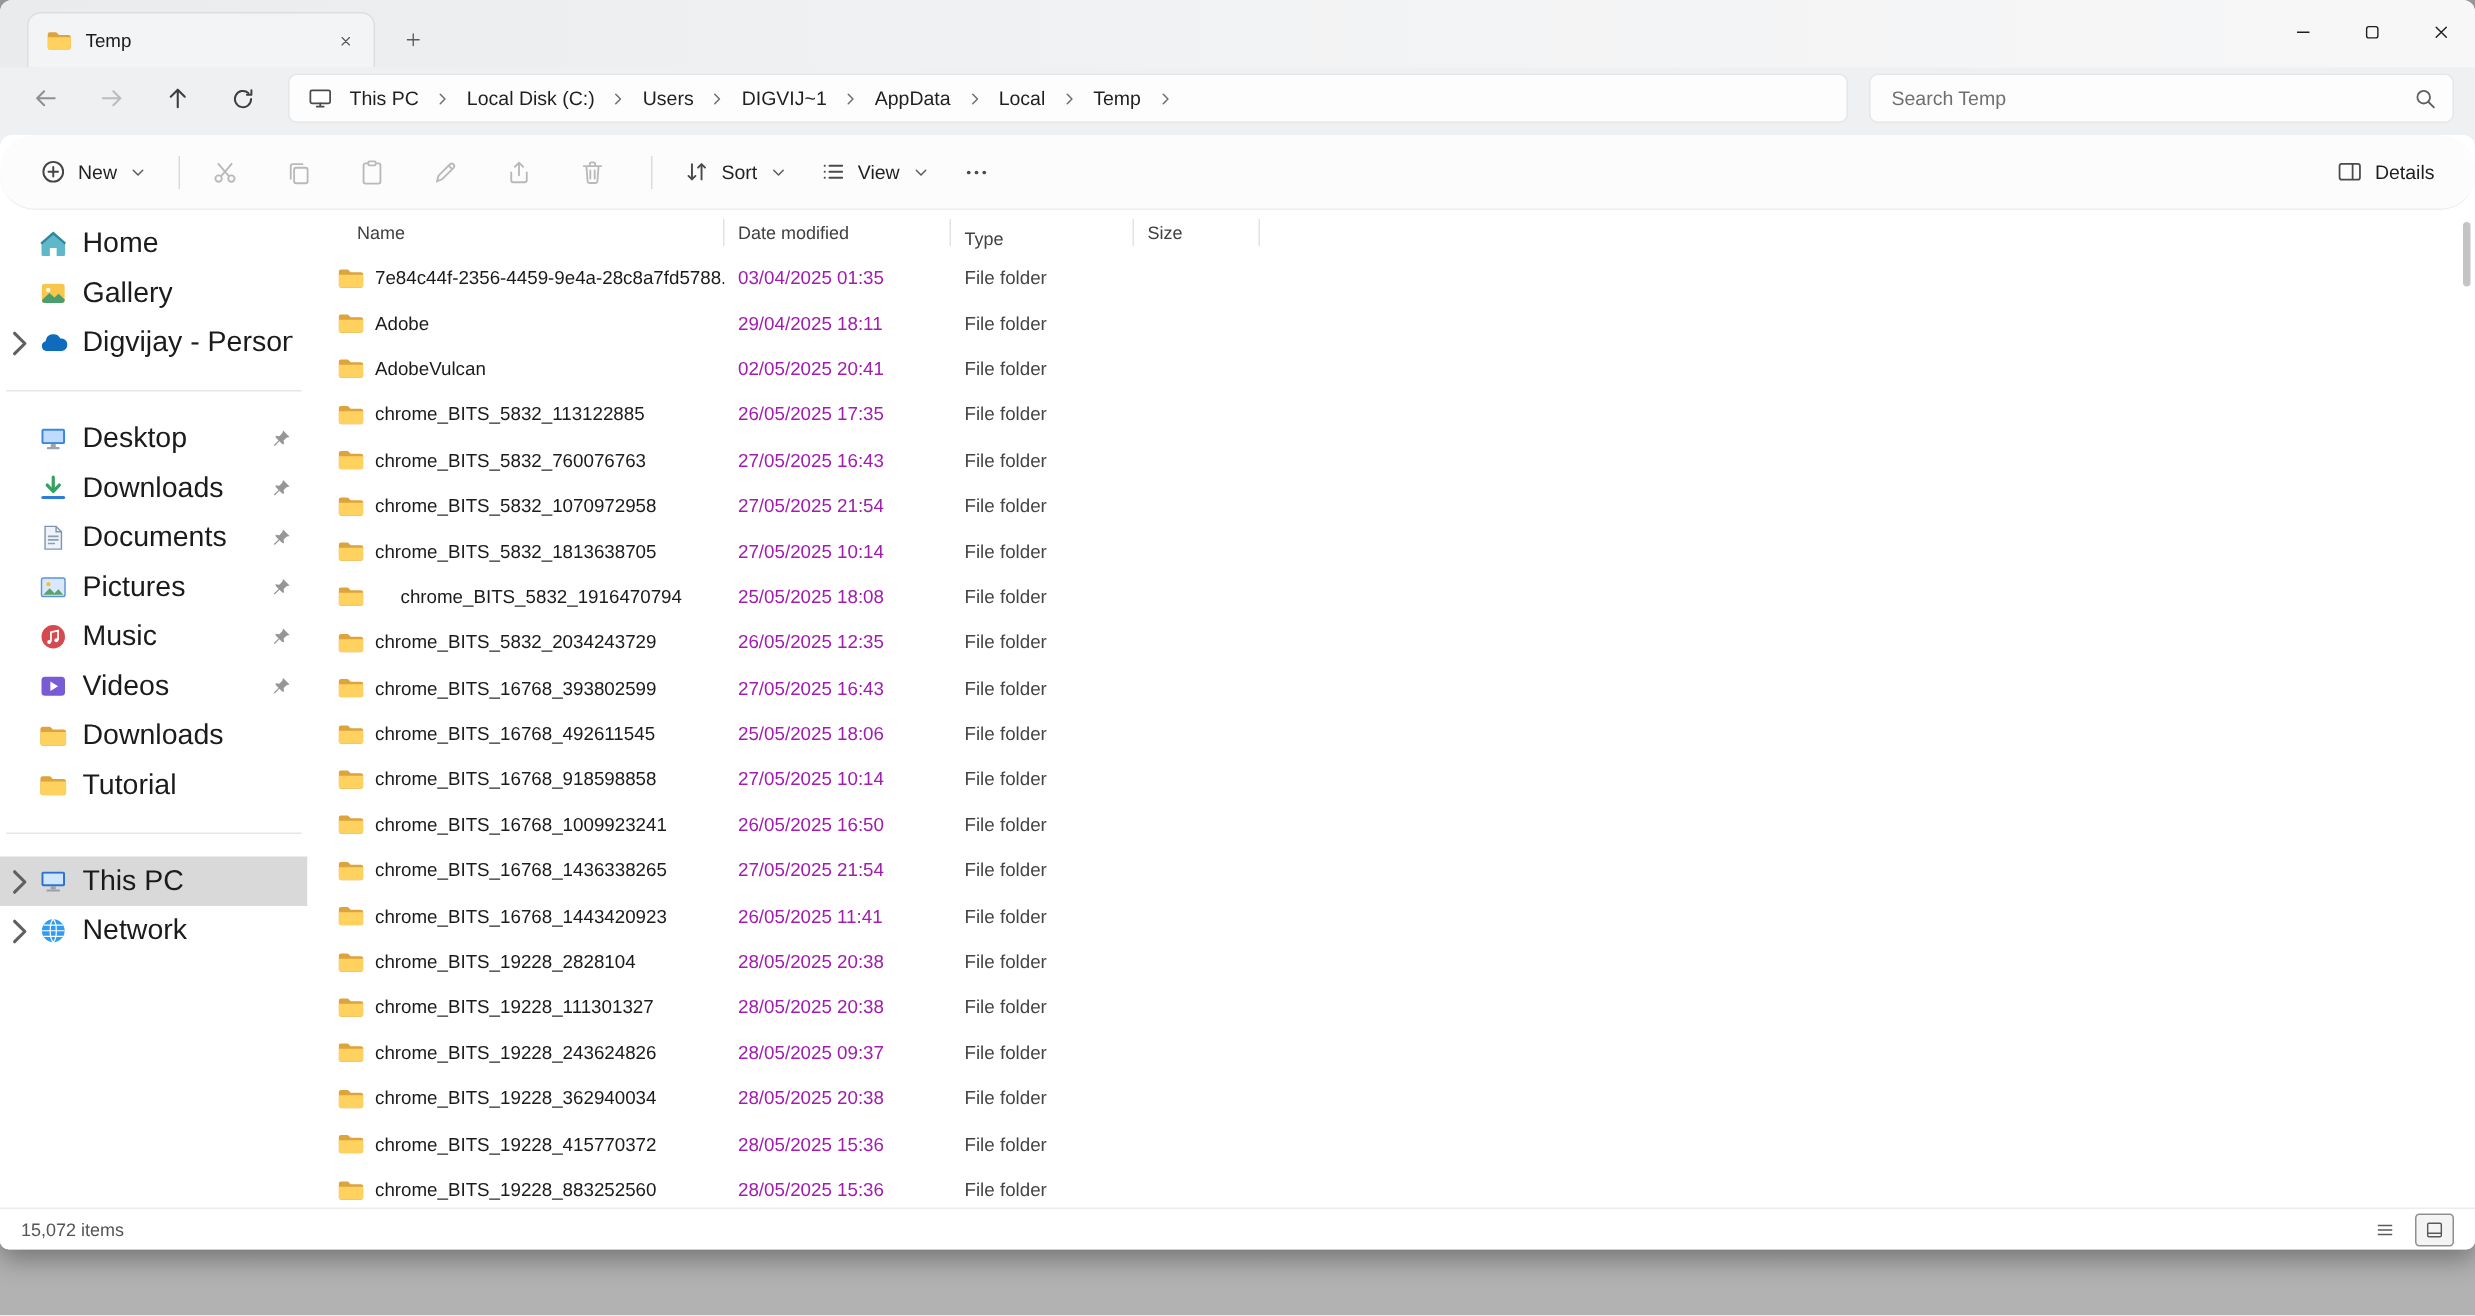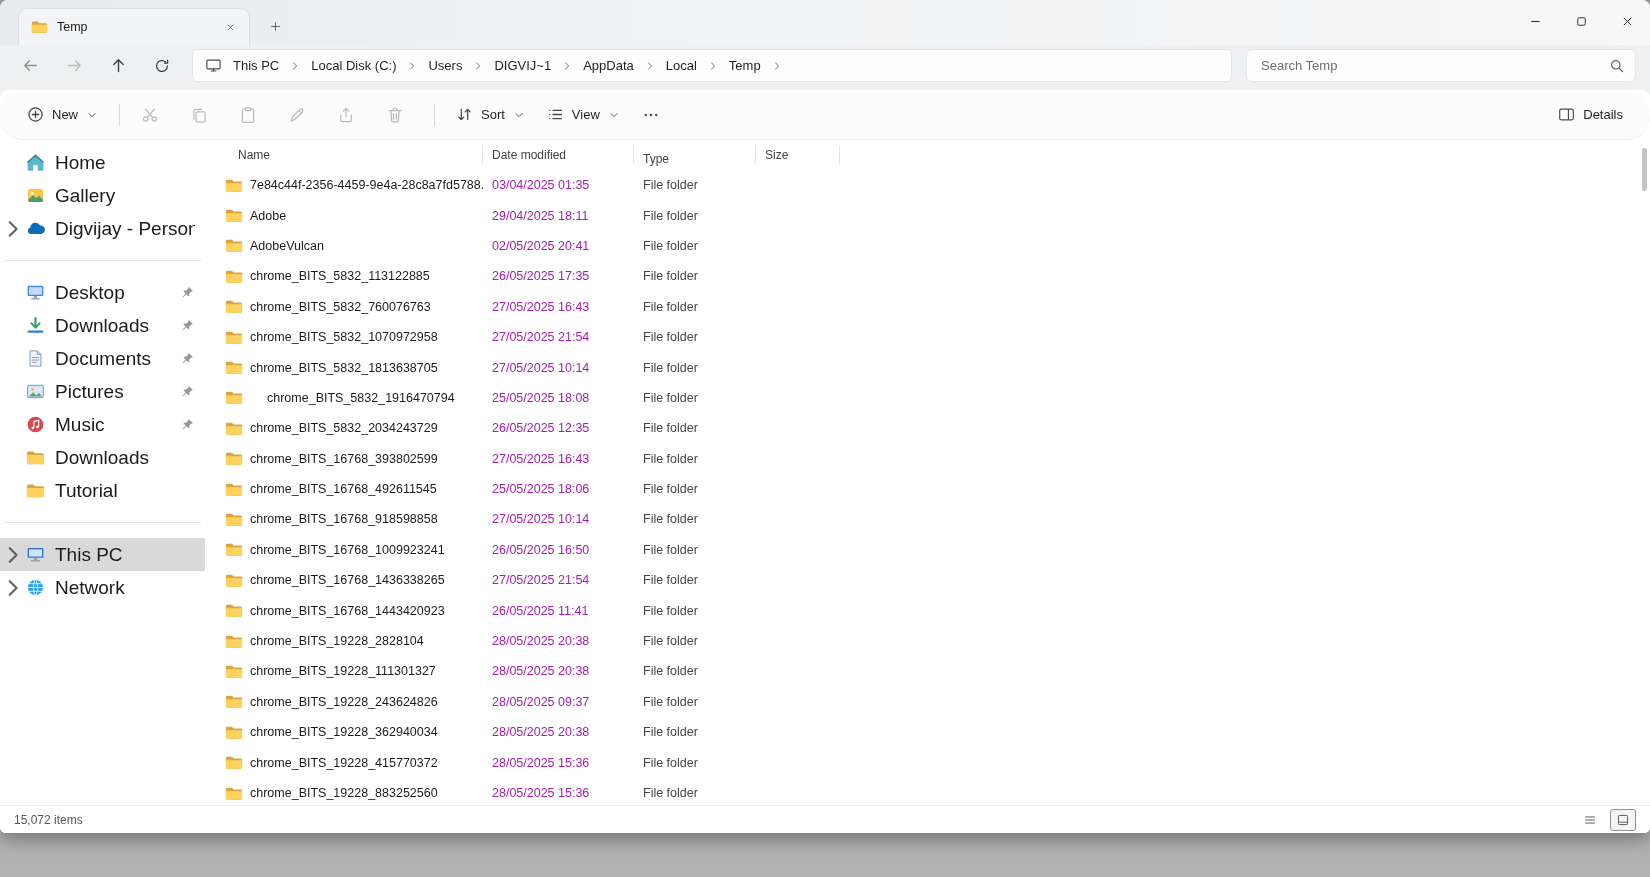--- a/index.html
+++ b/index.html
@@ -504,20 +504,35 @@
                 <span class="sb-label">Music</span>
                 <span class="sb-pin ico">
                   <svg viewBox="0 0 16 16">
                     <path d="M9.3 2.1 13.9 6.7l-2.1.5-2.1 2.1.3 2.7-1.3-.2-2-2-3.3 3.4-.7-.7 3.4-3.3-2-2-.2-1.3 2.7.3 2.1-2.1z" fill="#7d7d7d"></path>
                   </svg>
                 </span>
               </div>
               <div class="sb-item">
                 <span class="sb-chev ico"></span>
                 <span class="sb-ico ico">
+                  <svg viewBox="0 0 16 16">
+                    <rect x="1.4" y="2.6" width="13.2" height="10.8" rx="2" fill="#7a5bd6"></rect>
+                    <path d="M6.4 5.4v5.2l4.3-2.6z" fill="#fff"></path>
+                  </svg>
+                </span>
+                <span class="sb-label">Videos</span>
+                <span class="sb-pin ico">
+                  <svg viewBox="0 0 16 16">
+                    <path d="M9.3 2.1 13.9 6.7l-2.1.5-2.1 2.1.3 2.7-1.3-.2-2-2-3.3 3.4-.7-.7 3.4-3.3-2-2-.2-1.3 2.7.3 2.1-2.1z" fill="#7d7d7d"></path>
+                  </svg>
+                </span>
+              </div>
+              <div class="sb-item">
+                <span class="sb-chev ico"></span>
+                <span class="sb-ico ico">
                   <svg viewBox="0 0 20 16">
                     <path fill="#dda33c" d="M1 3.2c0-.9.7-1.6 1.6-1.6h4.6c.4 0 .8.2 1.1.5l1.4 1.5h7.7c.9 0 1.6.7 1.6 1.6v8.2c0 .9-.7 1.6-1.6 1.6H2.6c-.9 0-1.6-.7-1.6-1.6z"></path>
                     <path fill="#ffd25f" d="M1 5.4h18v7.9c0 .9-.7 1.6-1.6 1.6H2.6c-.9 0-1.6-.7-1.6-1.6z"></path>
                   </svg>
                 </span>
                 <span class="sb-label">Downloads</span>
               </div>
               <div class="sb-item">
                 <span class="sb-chev ico"></span>
                 <span class="sb-ico ico">

